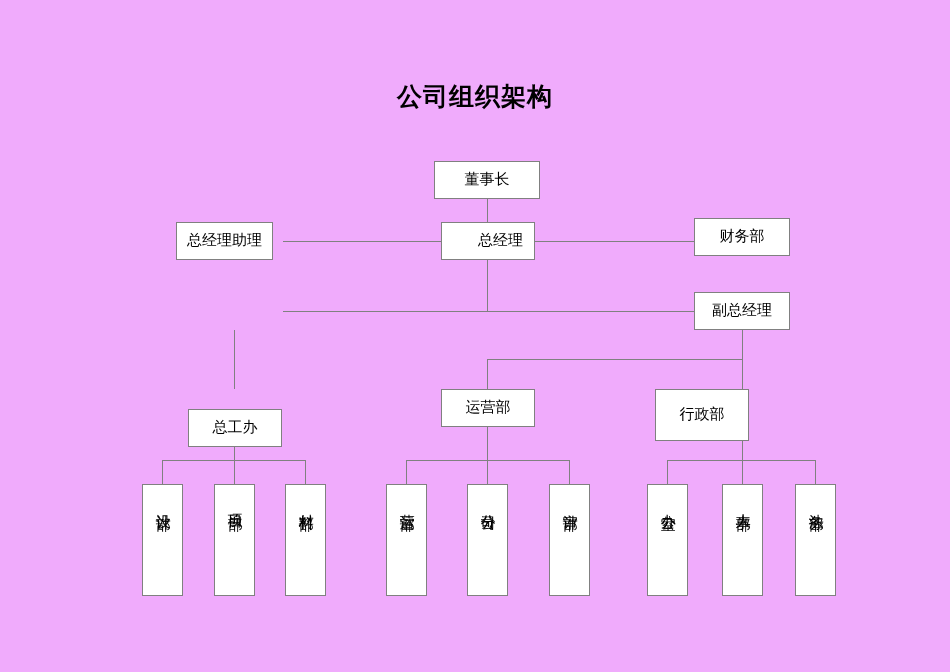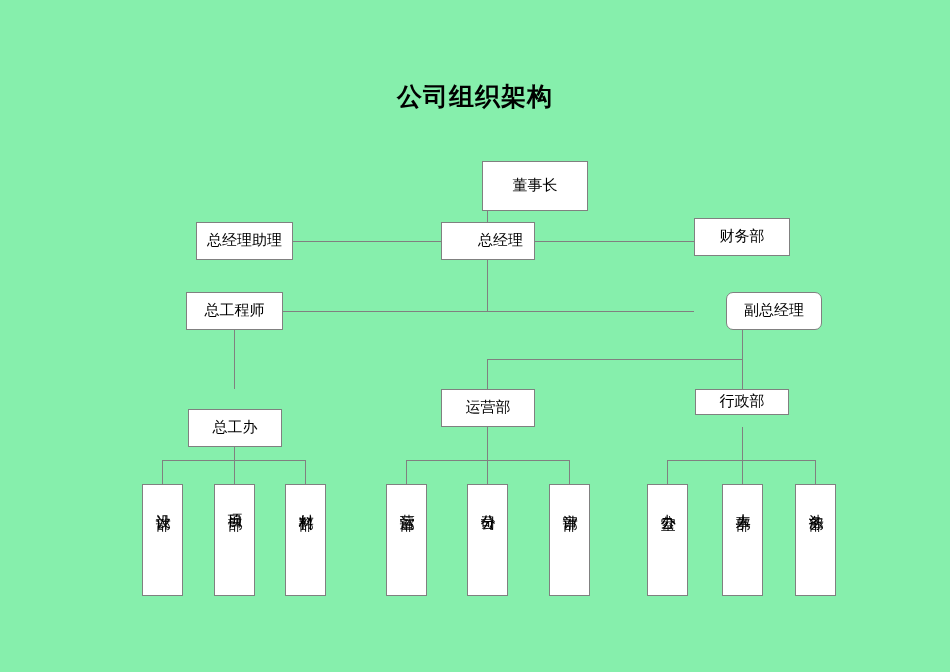--- a/index.html
+++ b/index.html
@@ -11,21 +11,21 @@
     width: 950px;
     height: 672px;
     font-family: "Liberation Serif", "DejaVu Serif", serif;
     color: #000000;
     overflow: hidden;
   }
   #chart-canvas {
     position: relative;
     width: 950px;
     height: 672px;
-    background: #86efac;
+    background: #f0abfc;
   }
   .chart-title {
     position: absolute;
     left: 0;
     top: 80px;
     width: 950px;
     text-align: center;
     font-family: "Liberation Sans", "DejaVu Sans", sans-serif;
     font-size: 25px;
     font-weight: bold;
@@ -104,37 +104,36 @@
   <div class="line v" style="left:406px; top:460px; height:24px;"></div>
   <div class="line v" style="left:487px; top:460px; height:24px;"></div>
   <div class="line v" style="left:569px; top:460px; height:24px;"></div>
 
   <div class="line v" style="left:742px; top:427px; height:33px;"></div>
   <div class="line h" style="left:667px; top:460px; width:148px;"></div>
   <div class="line v" style="left:667px; top:460px; height:24px;"></div>
   <div class="line v" style="left:742px; top:460px; height:24px;"></div>
   <div class="line v" style="left:815px; top:460px; height:24px;"></div>
 
-  <div class="node horiz" style="left:434px; top:161px; width:106px; height:50px;margin-left:48px;">董事长</div>
+  <div class="node horiz" style="left:434px; top:161px; width:106px; height:38px;">董事长</div>
 
-  <div class="node horiz" style="left:196px; top:222px; width:97px; height:38px;">总经理助理</div>
+  <div class="node horiz" style="left:176px; top:222px; width:97px; height:38px;">总经理助理</div>
 
   <div class="node horiz" style="left:441px; top:222px; width:94px; height:38px;padding-left:25px;">总经理</div>
 
   <div class="node horiz" style="left:694px; top:218px; width:96px; height:38px;">财务部</div>
 
-  <div class="node horiz" style="left:186px; top:292px; width:97px; height:38px;">总工程师</div>
 
-  <div class="node horiz" style="left:726px; top:292px; width:96px; height:38px;border-radius:7px;">副总经理</div>
+  <div class="node horiz" style="left:694px; top:292px; width:96px; height:38px;">副总经理</div>
 
   <div class="node horiz" style="left:188px; top:389px; width:94px; height:38px;margin-top:20px;">总工办</div>
 
   <div class="node horiz" style="left:441px; top:389px; width:94px; height:38px;">运营部</div>
 
-  <div class="node horiz" style="left:695px; top:389px; width:94px; height:26px;">行政部</div>
+  <div class="node horiz" style="left:655px; top:389px; width:94px; height:52px;">行政部</div>
 
   <div class="node vert" style="left:142px; top:484px; width:41px; height:112px;">
     <span class="vtext">设计部</span>
   </div>
 
   <div class="node vert" style="left:214px; top:484px; width:41px; height:112px;">
     <span class="vtext">项目部</span>
   </div>
 
   <div class="node vert" style="left:285px; top:484px; width:41px; height:112px;">

